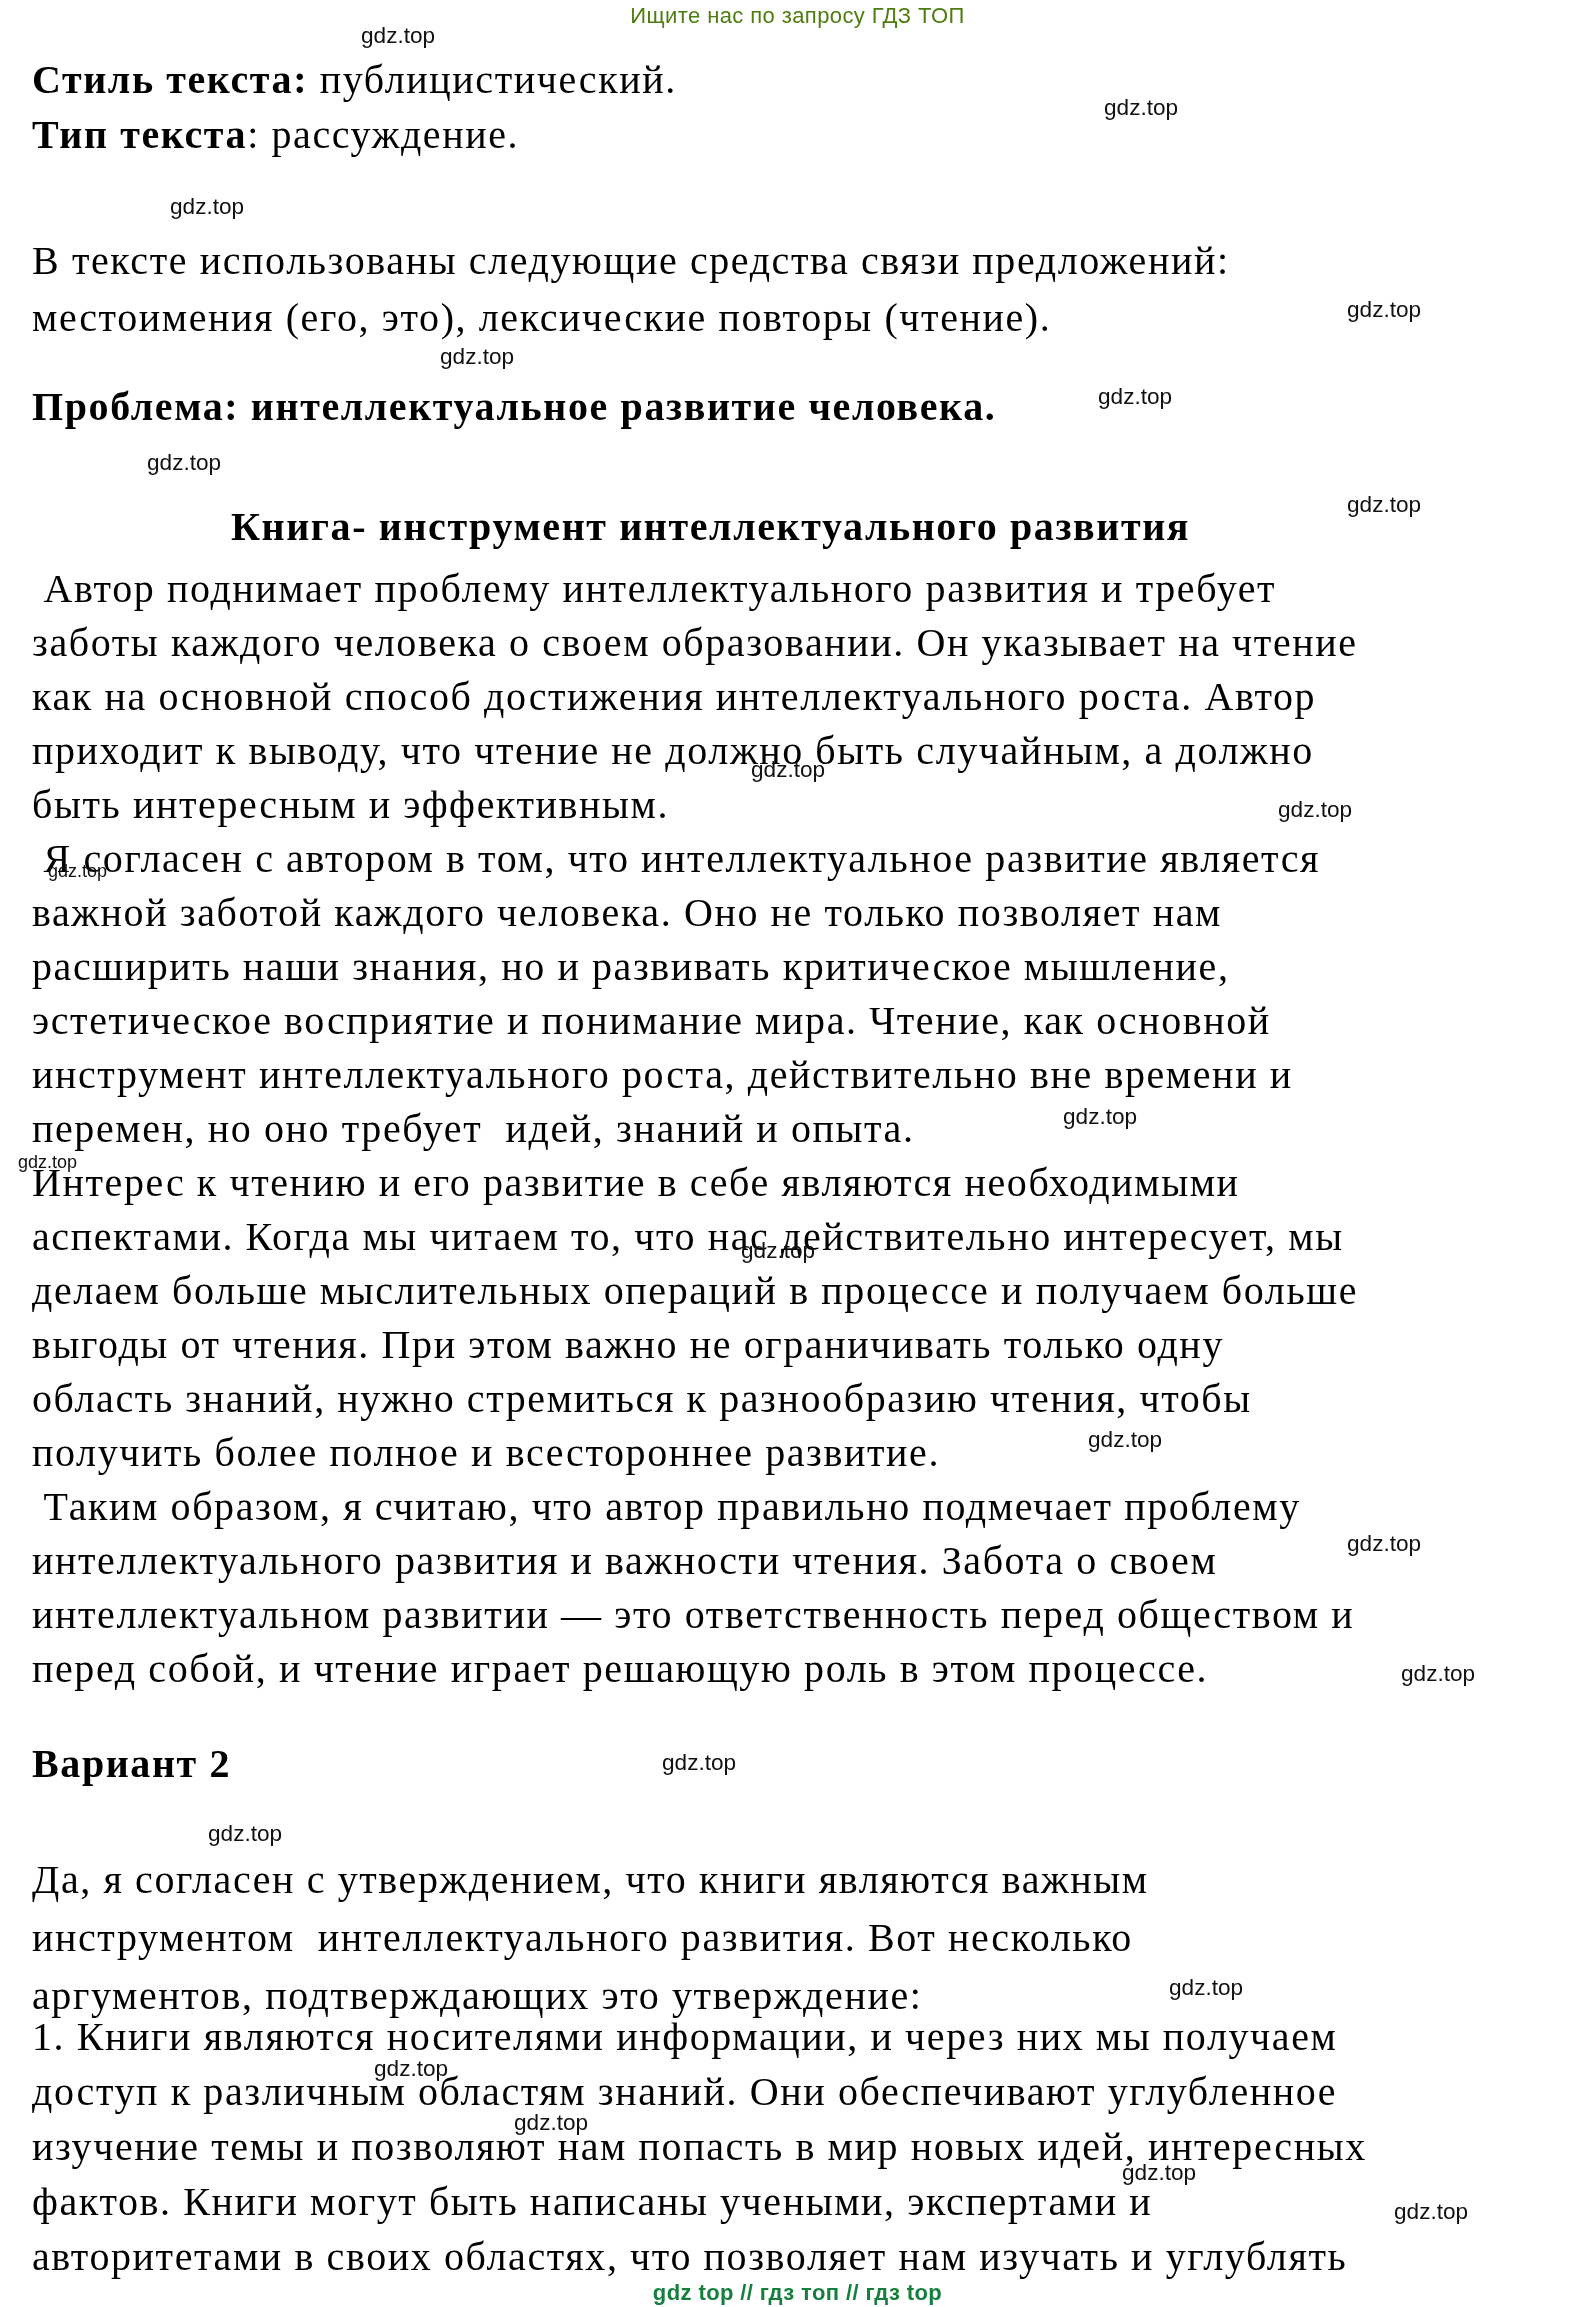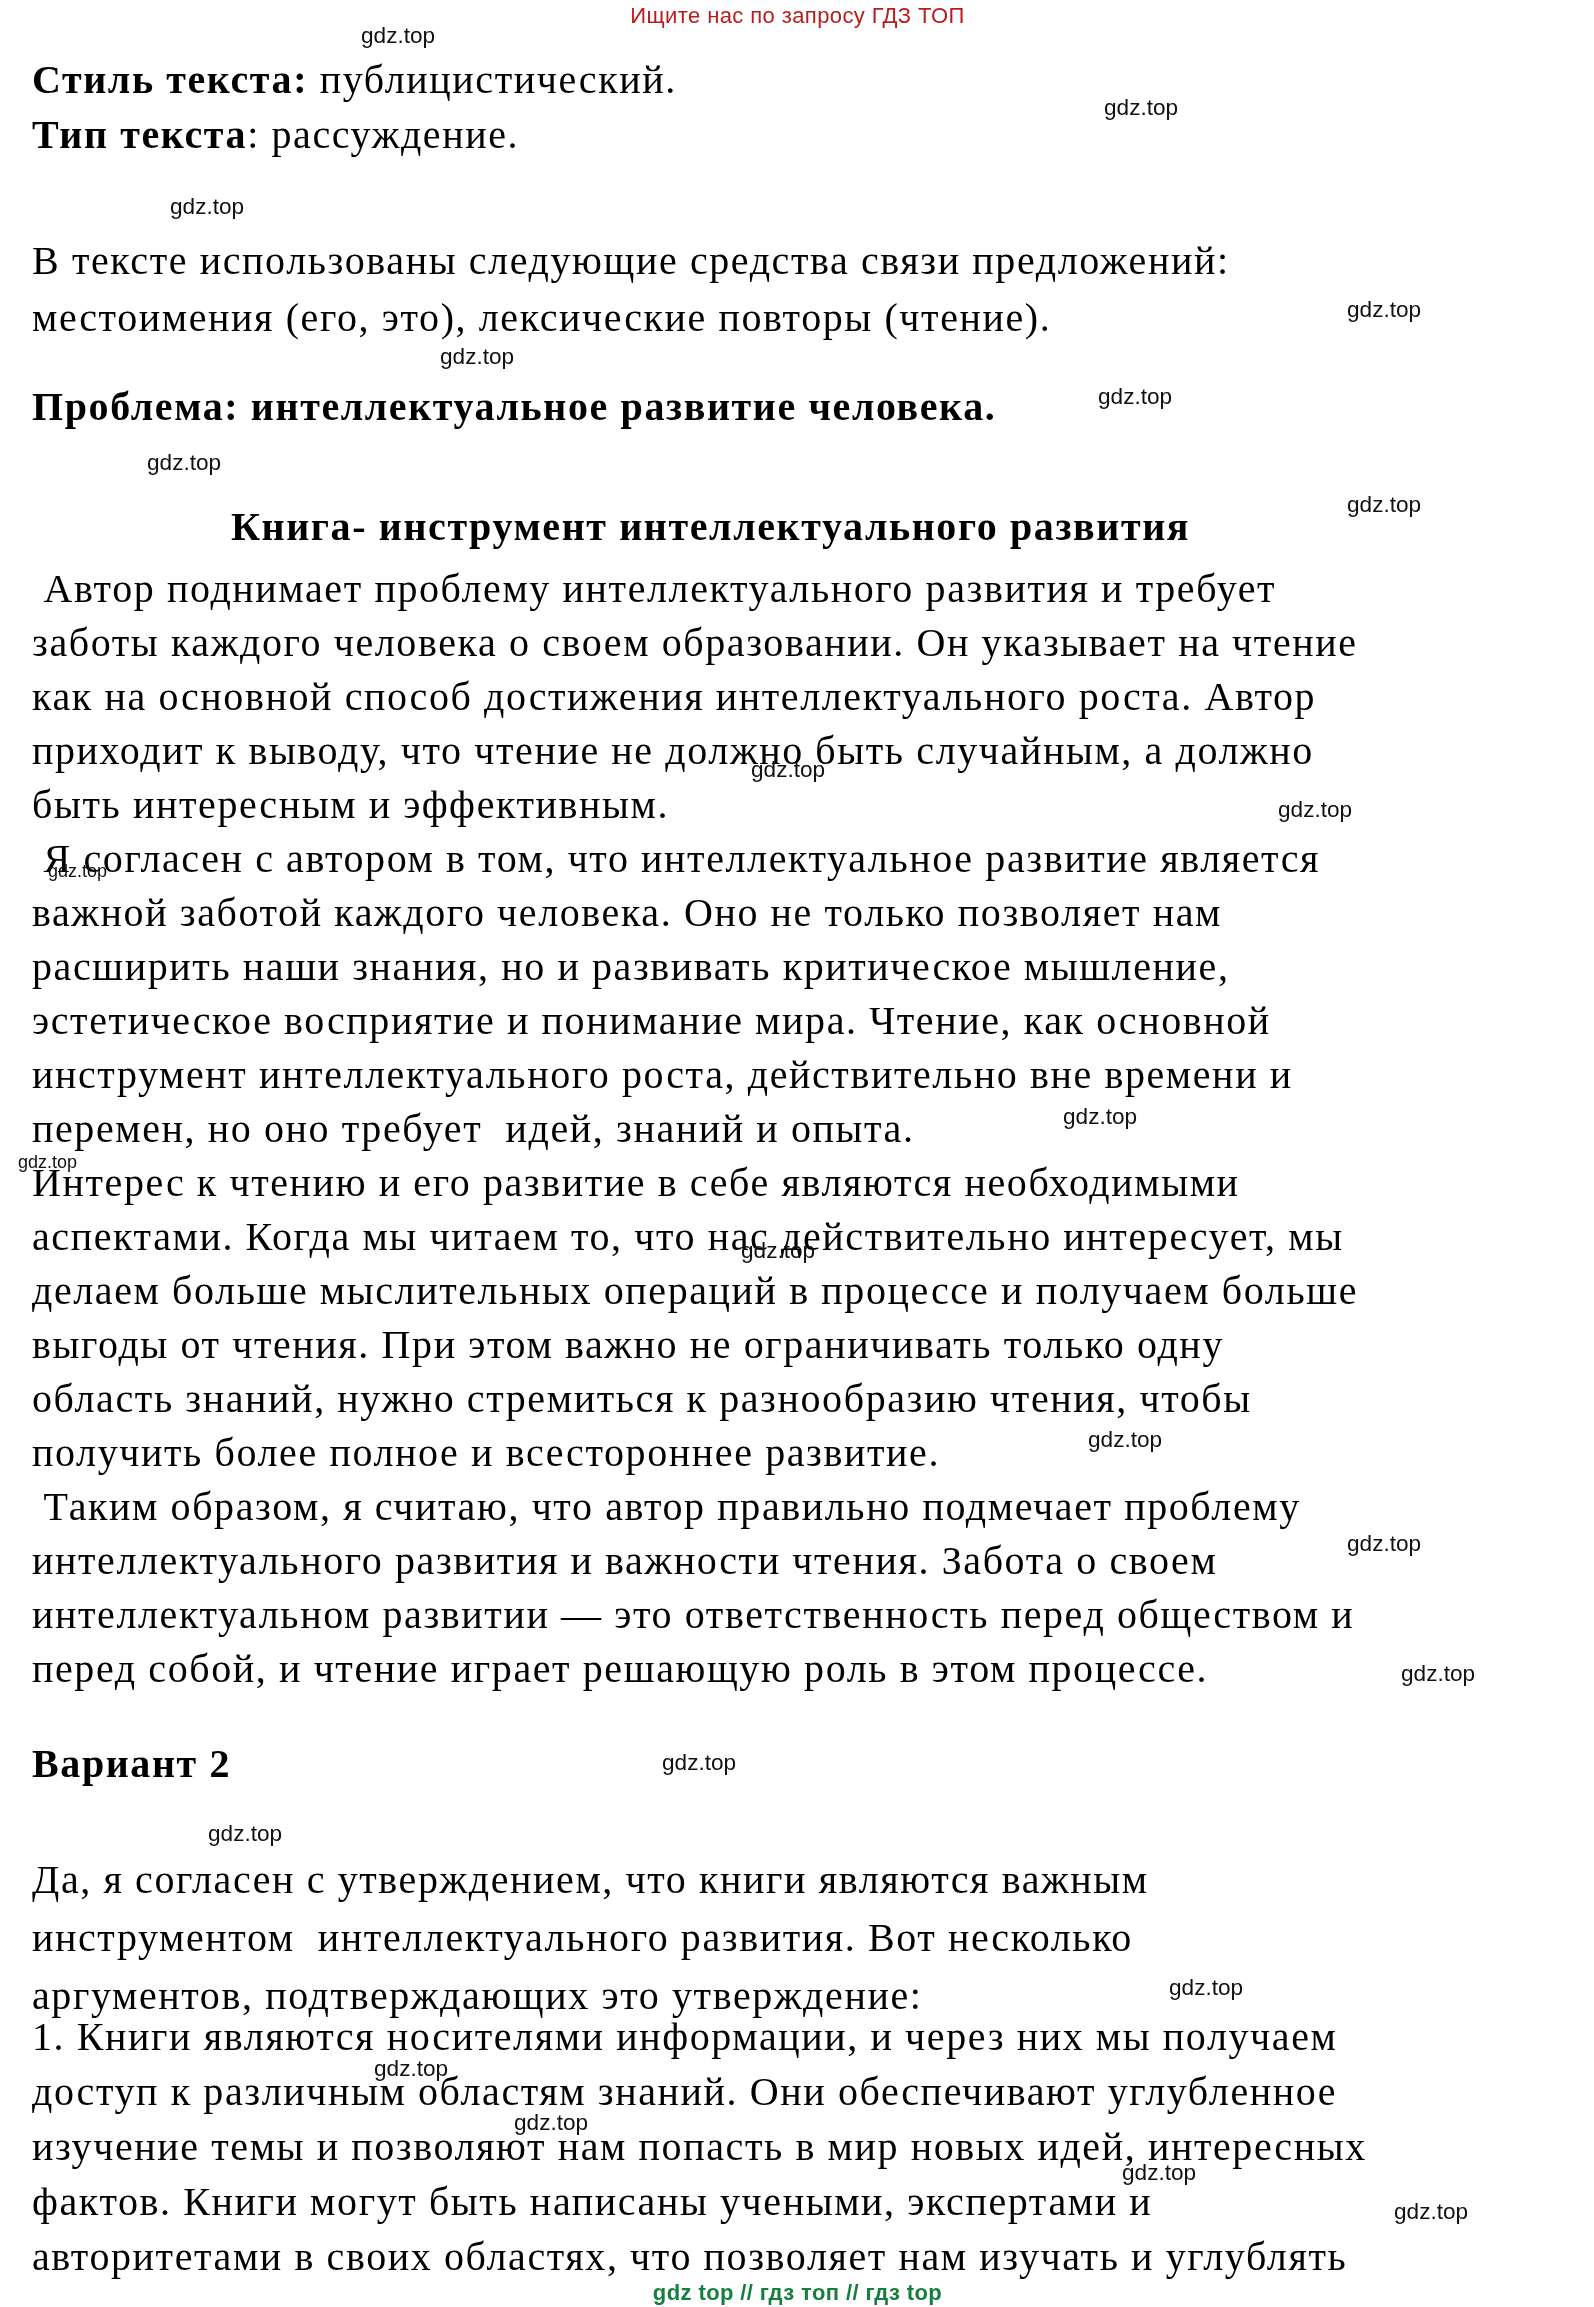--- a/index.html
+++ b/index.html
@@ -51,21 +51,21 @@
     font-family:"Liberation Sans", sans-serif;
     font-size:22px;font-weight:600;
     letter-spacing:0.4px;
   }
 </style>
 </head>
 <body>
 
 <div class="page">
 
-  <div class="promo" style="color: #b91c1c;">
+  <div class="promo" style="color: #4d7c0f;">
     <span>Ищите нас по запросу ГДЗ ТОП</span>
   </div>
 
   <div class="line" style="top:56px;"><span class="b">Стиль текста:</span><span> публицистический.</span></div>
 
   <div class="line" style="top:111px;"><span class="b">Тип текста</span><span>: рассуждение.</span></div>
 
   <div class="para lh70" style="top:232px;">В тексте использованы следующие средства связи предложений:
 местоимения (его, это), лексические повторы (чтение).</div>
 

